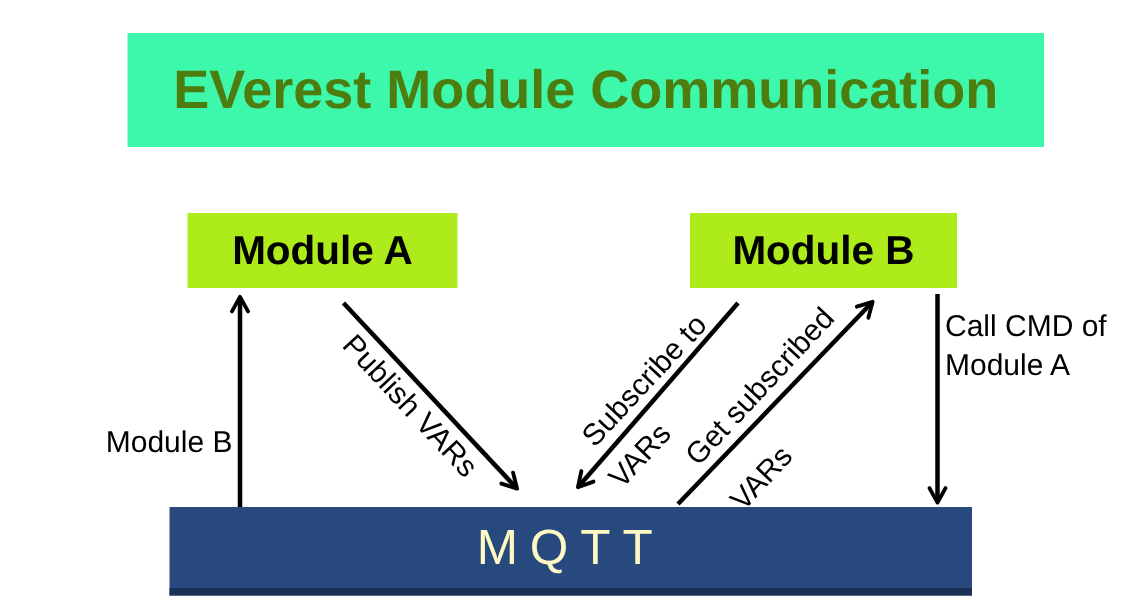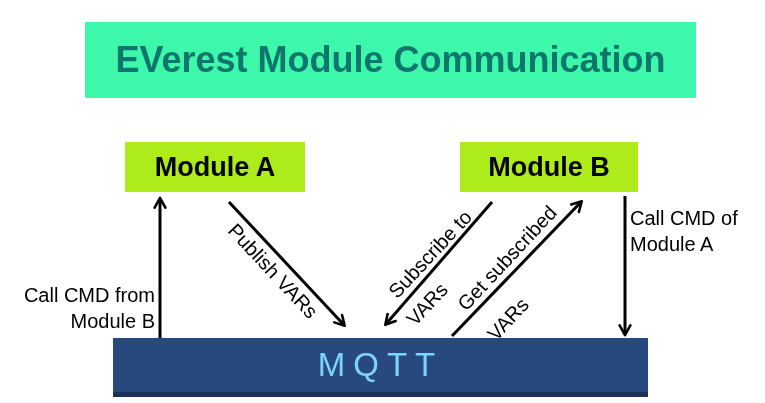--- a/index.html
+++ b/index.html
@@ -10,42 +10,42 @@
     background: #ffffff;
     font-family: "Liberation Sans", sans-serif;
     overflow: hidden;
   }
   .title-banner {
     position: absolute;
     left: 85px; top: 22px;
     width: 611px; height: 76px;
     background: #3DF7AB;
     display: flex; align-items: center; justify-content: center;
-    font-size: 36px; font-weight: 700; color: #0f766e;
+    font-size: 36px; font-weight: 700; color: #4d7c0f;
     white-space: nowrap;
   }
   .module-box {
     position: absolute;
     width: 180px; height: 50px;
     background: #AEEB1A;
     display: flex; align-items: center; justify-content: center;
     font-size: 27px; font-weight: 700; color: #000;
     white-space: nowrap;
   }
   .module-a { left: 125px; top: 142px; }
   .module-b { left: 460px; top: 142px; width: 178px; }
   .mqtt-bar {
     position: absolute;
     left: 113px; top: 338px;
     width: 535px; height: 54px;
     background: #27497D;
     border-bottom: 5px solid #1B3158;
     display: flex; align-items: center; justify-content: center;
     font-size: 33px; font-weight: 400; letter-spacing: 8px;
-    color: #7dd3fc;
+    color: #fef9c3;
   }
   .arrows-overlay {
     position: absolute; left: 0; top: 0;
     width: 765px; height: 403px;
     pointer-events: none;
   }
   .edge-label {
     position: absolute;
     font-size: 20px; line-height: 26px; color: #000;
     white-space: nowrap;
@@ -80,21 +80,20 @@
     <g stroke="#000000" stroke-width="3" fill="none">
       <line x1="160" y1="338" x2="160" y2="199" marker-end="url(#ah)"></line>
       <line x1="229" y1="202" x2="344" y2="325" marker-end="url(#ah)"></line>
       <line x1="492" y1="202" x2="386" y2="324" marker-end="url(#ah)"></line>
       <line x1="452" y1="336" x2="581" y2="202" marker-end="url(#ah)"></line>
       <line x1="625" y1="196" x2="625" y2="334" marker-end="url(#ah)"></line>
     </g>
   </svg>
 
   <div class="edge-label label-call-cmd-from">
-    <span style="display:block">Call CMD from</span>
     <span style="display:block">Module B</span>
   </div>
 
   <div class="edge-label label-call-cmd-of">
     <span style="display:block">Call CMD of</span>
     <span style="display:block">Module A</span>
   </div>
 
   <div class="edge-label rot label-publish">Publish VARs</div>
 

